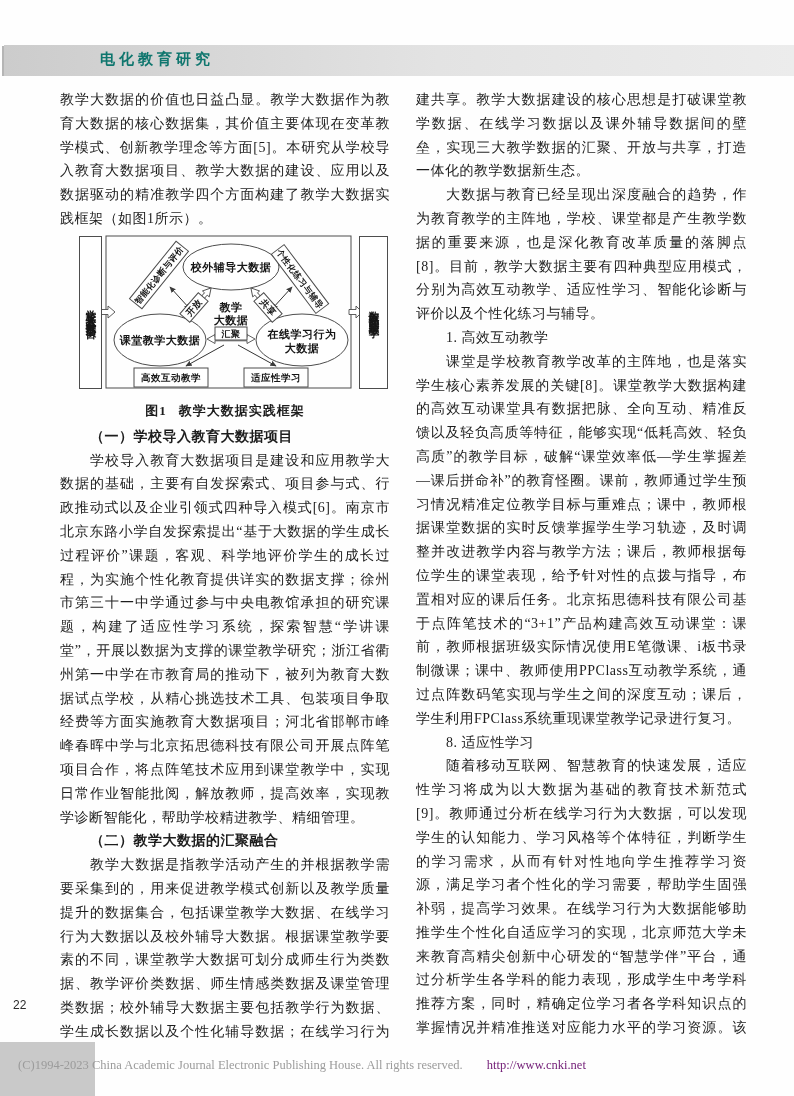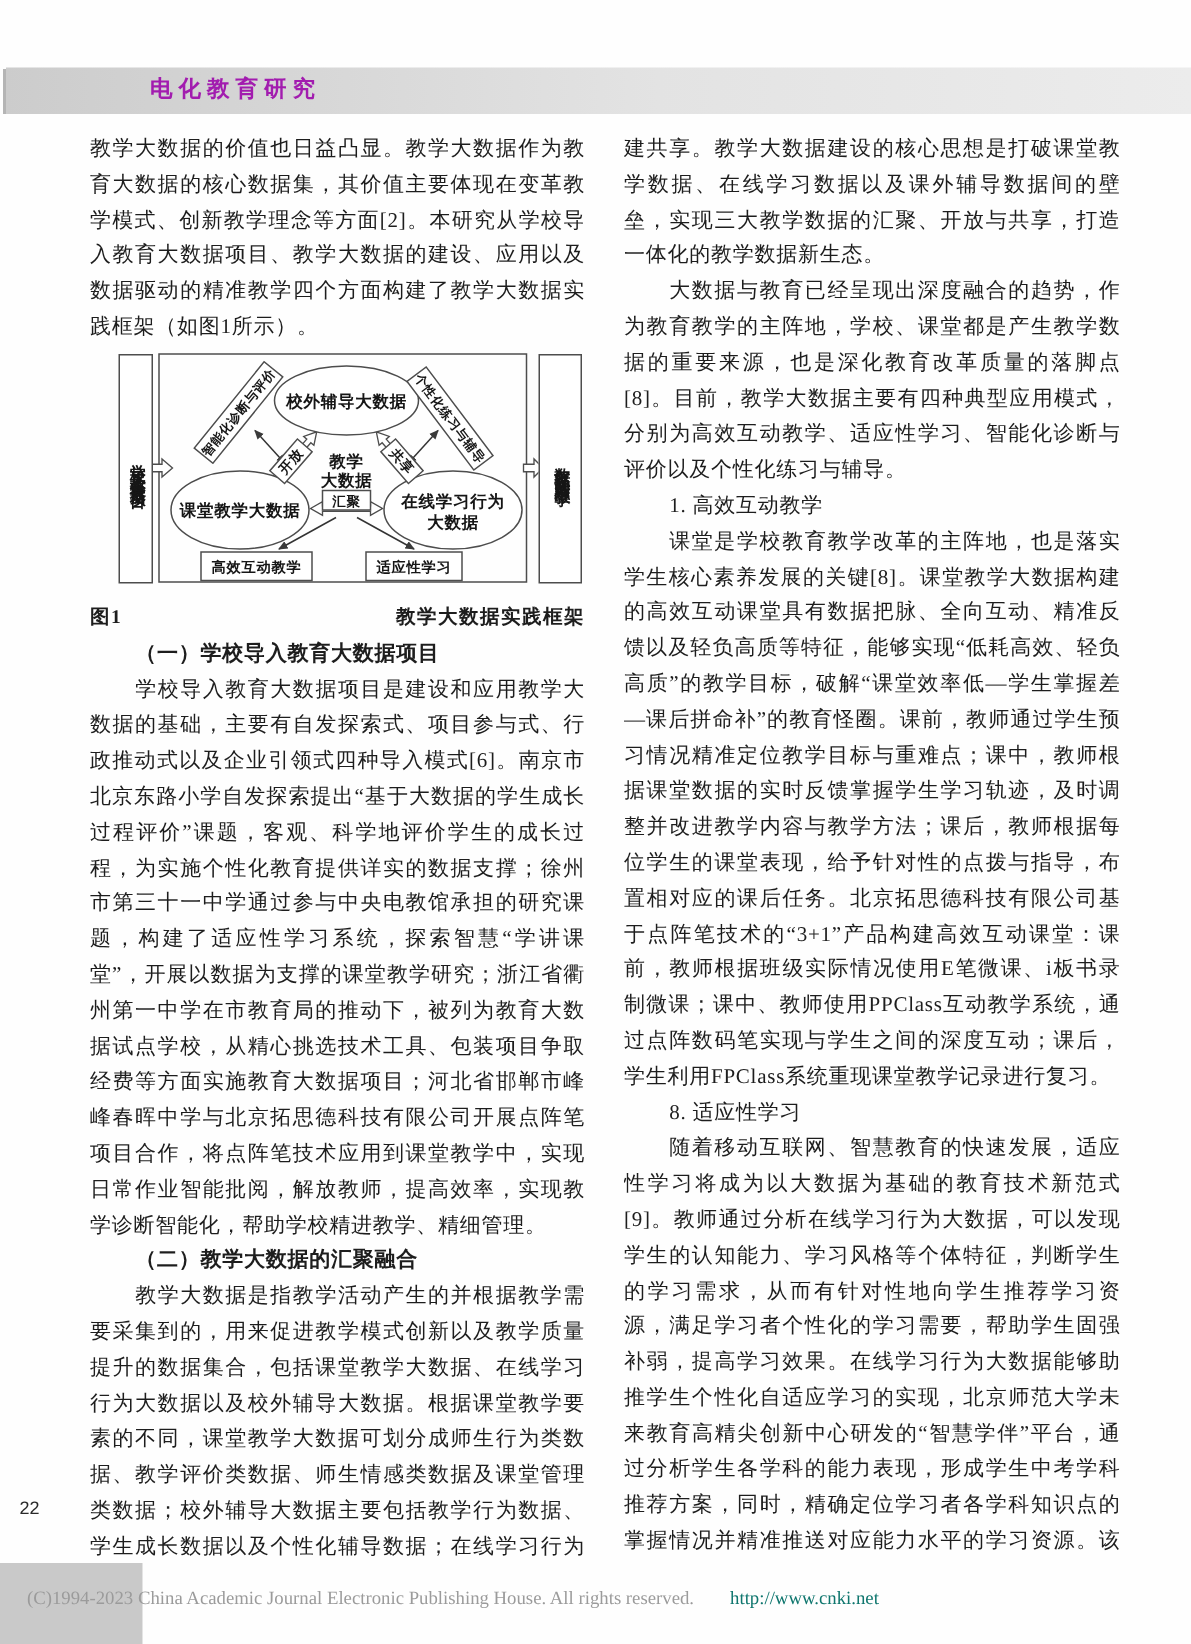--- a/index.html
+++ b/index.html
@@ -9,21 +9,21 @@
     font-family:"Liberation Serif","DejaVu Serif",serif;
   }
   
   .header-band{
     position:absolute;left:4px;right:0;top:45px;height:31px;
     background:linear-gradient(to right,#cccccc,#e3e3e3 55%,#ececec);
   }
   .header-edge{position:absolute;left:2px;top:46px;width:8px;height:30px;background:#b5b5b5;}
   .journal-title{
     position:absolute;left:60px;top:50px;font-size:15px;font-weight:bold;
-    letter-spacing:4px;color:#a21caf;font-family:"Liberation Sans","DejaVu Sans",sans-serif;padding-left:40px;
+    letter-spacing:4px;color:#0f766e;font-family:"Liberation Sans","DejaVu Sans",sans-serif;padding-left:40px;
   }
   
   .col{
     position:absolute;top:88px;width:330px;height:952px;overflow:hidden;
     font-size:14px;line-height:23.8px;text-align:justify;
     letter-spacing:0.5px;word-break:break-all;
   }
   .col-left{left:60px;}
   .col-right{left:416px;width:331px;}
   .col p{margin:0;text-indent:2.15em;}
@@ -36,44 +36,44 @@
   .vbox{
     position:absolute;top:1px;height:151px;border:1px solid #4d4d4d;background:#fff;
     display:flex;align-items:center;justify-content:center;
     writing-mode:vertical-lr;text-orientation:upright;
     font-family:"Liberation Sans","DejaVu Sans",sans-serif;
     font-size:10.5px;font-weight:bold;letter-spacing:2px;color:#161616;text-align:center;
   }
   .vbox-left{left:19px;width:21px;}
   .vbox-right{left:299px;width:27px;}
   .fig-caption{
-    display:flex;justify-content:space-between;gap:12px;
+    display:flex;justify-content:center;gap:12px;
     font-size:13px;font-weight:bold;line-height:22px;margin:2px 0 3px 0;
     text-indent:0;letter-spacing:1px;
   }
   svg text{
     font-family:"Liberation Sans","DejaVu Sans",sans-serif;
     font-weight:bold;fill:#161616;text-anchor:middle;
   }
   
   .pageno-block{position:absolute;left:0;top:1042px;width:95px;height:54px;background:#c9c9c9;}
   .pageno{position:absolute;left:13px;top:998px;font-size:12px;color:#2a2a2a;
     font-family:"Liberation Sans","DejaVu Sans",sans-serif;}
   .copyright-line{position:absolute;left:18px;top:1058px;width:760px;font-size:12.5px;color:#9b9b9b;}
-  .cnki-url{margin-left:24px;color:#0f766e;}
+  .cnki-url{margin-left:24px;color:#701a75;}
 </style>
 </head>
 <body>
 
 <div class="header-edge"></div>
 <div class="header-band"></div>
 <div class="journal-title">电化教育研究</div>
 
 <div class="col col-left">
-  <p class="noindent">教学大数据的价值也日益凸显。教学大数据作为教育大数据的核心数据集，其价值主要体现在变革教学模式、创新教学理念等方面[2]。本研究从学校导入教育大数据项目、教学大数据的建设、应用以及数据驱动的精准教学四个方面构建了教学大数据实践框架（如图1所示）。</p>
+  <p class="noindent">教学大数据的价值也日益凸显。教学大数据作为教育大数据的核心数据集，其价值主要体现在变革教学模式、创新教学理念等方面[5]。本研究从学校导入教育大数据项目、教学大数据的建设、应用以及数据驱动的精准教学四个方面构建了教学大数据实践框架（如图1所示）。</p>
 
   <div class="fig-wrap">
     <svg class="fig-svg" width="330" height="163" viewBox="0 0 330 163">
       <defs>
         <marker id="arr" viewBox="0 0 10 10" refX="8" refY="5" markerWidth="7" markerHeight="7" orient="auto-start-reverse">
           <path d="M0,1 L9,5 L0,9 z" fill="#3a3a3a"></path>
         </marker>
       </defs>
 
       <rect x="46" y="1" width="245" height="152" fill="none" stroke="#4d4d4d"></rect>

